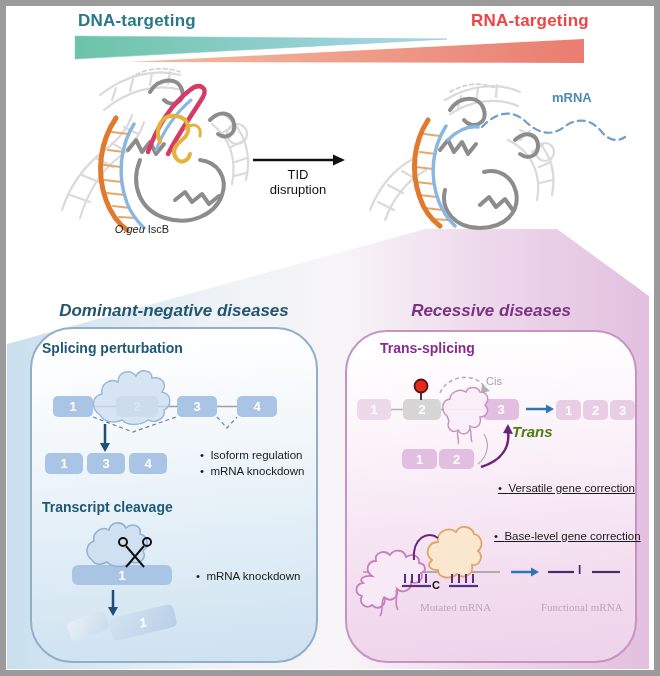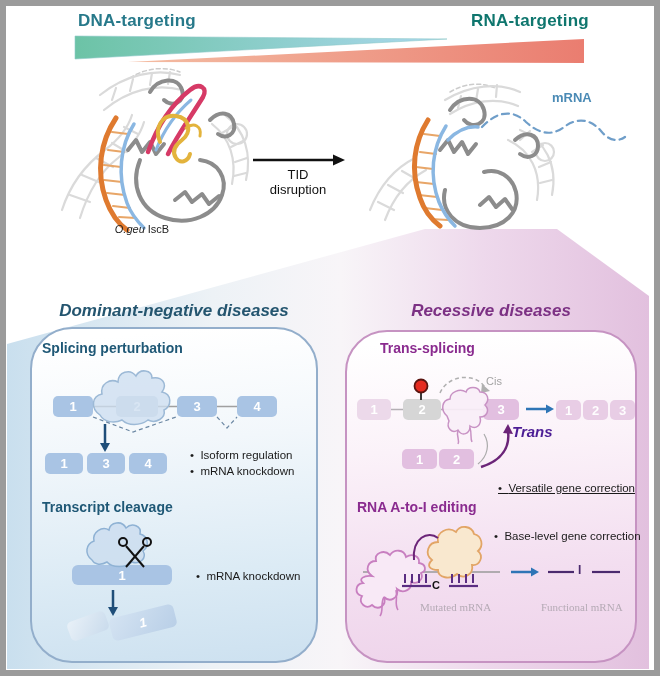--- a/index.html
+++ b/index.html
@@ -6,21 +6,21 @@
   #canvas{
     position:relative;width:660px;height:676px;background:#ffffff;
     font-family:"Liberation Sans",sans-serif;overflow:hidden;
   }
   .abs{position:absolute;}
   svg.layer{position:absolute;left:0;top:0;width:660px;height:676px;pointer-events:none;}
 
   
   .spec-label{font-weight:bold;font-size:17px;letter-spacing:.2px;}
   .dna{color:#27798a;}
-  .rna{color:#0f766e;}
+  .rna{color:#ef4444;}
 
   
   .protein-label{font-size:11px;color:#222;text-align:center;width:84px;}
   .tid-label{font-size:13px;color:#111;text-align:center;width:80px;line-height:15px;}
   .mrna-label{font-size:13px;color:#4a8ab5;font-weight:bold;}
 
   
   .panel{position:absolute;border-radius:42px;box-sizing:border-box;}
   .panel-left{left:30px;top:327px;width:288px;height:336px;border:2px solid #93aecb;
     background:linear-gradient(175deg,#ffffff 4%,#f2f7fb 35%,#dcebf5 72%,#cde1f0 100%);}
@@ -50,21 +50,21 @@
     background:linear-gradient(135deg,#e9f1f8,#c9dbec);}
   .frag-b{left:110px;top:611px;width:66px;height:23px;transform:rotate(-14deg);
     background:linear-gradient(135deg,#d4e3f2,#b9cfe7);display:flex;align-items:center;justify-content:center;
     color:#fff;font-weight:bold;font-style:italic;font-size:13px;}
 
   
   .bullets{font-size:11.5px;color:#1a1a1a;line-height:16px;}
   .bullet-line::before{content:"\2022\00a0\00a0";}
 
   .cis-label{font-size:11px;color:#a3a3a3;}
-  .trans-label{font-size:15px;color:#4c1d95;font-style:italic;font-weight:bold;}
+  .trans-label{font-size:15px;color:#4d7c0f;font-style:italic;font-weight:bold;}
   .base-label{font-size:11px;color:#111;font-weight:bold;}
   .i-label{font-size:12px;color:#4b2a6e;font-weight:bold;}
   .mrna-state-label{font-size:11px;color:#b5aab5;font-family:Liberation Serif, serif;}
 </style>
 </head>
 <body>
 
 <div id="canvas">
 
   <svg class="layer" viewBox="0 0 660 676">
@@ -221,21 +221,21 @@
 
   <div class="exon blue" style="left:53px;top:396px;width:40px;height:21px;">1</div>
   <div class="exon blue-faded" style="left:116px;top:396px;width:42px;height:21px;">2</div>
   <div class="exon blue" style="left:177px;top:396px;width:40px;height:21px;">3</div>
   <div class="exon blue" style="left:237px;top:396px;width:40px;height:21px;">4</div>
 
   <div class="exon blue" style="left:45px;top:453px;width:38px;height:21px;">1</div>
   <div class="exon blue" style="left:87px;top:453px;width:38px;height:21px;">3</div>
   <div class="exon blue" style="left:129px;top:453px;width:38px;height:21px;">4</div>
 
-  <div class="abs bullets" style="left:190px;top:447px;">
+  <div class="abs bullets" style="left:200px;top:447px;">
     <div class="bullet-line">Isoform regulation</div>
     <div class="bullet-line">mRNA knockdown</div>
   </div>
 
   <div class="abs section-title blue" style="left:42px;top:499px;">Transcript cleavage</div>
 
   <div class="exon blue" style="left:72px;top:565px;width:100px;height:20px;border-radius:6px;">1</div>
 
   <div class="abs bullets" style="left:196px;top:568px;">
     <div class="bullet-line">mRNA knockdown</div>
@@ -257,23 +257,22 @@
   <div class="exon pink" style="left:402px;top:449px;width:35px;height:20px;">1</div>
   <div class="exon pink" style="left:439px;top:449px;width:35px;height:20px;">2</div>
 
   <div class="abs cis-label" style="left:486px;top:375px;">Cis</div>
   <div class="abs trans-label" style="left:512px;top:423px;">Trans</div>
 
   <div class="abs bullets" style="left:498px;top:480px;text-decoration:underline;">
     <div class="bullet-line">Versatile gene correction</div>
   </div>
 
-  <div class="abs section-title purple" style="left:357px;top:499px;">RNA A-to-I editing</div>
-
-  <div class="abs bullets" style="left:494px;top:528px;">
+
+  <div class="abs bullets" style="left:494px;top:528px;text-decoration:underline;">
     <div class="bullet-line">Base-level gene correction</div>
   </div>
 
   <div class="abs base-label" style="left:434px;top:557px;">A</div>
   <div class="abs base-label" style="left:432px;top:579px;">C</div>
   <div class="abs i-label" style="left:578px;top:563px;">I</div>
   <div class="abs mrna-state-label" style="left:420px;top:601px;">Mutated mRNA</div>
   <div class="abs mrna-state-label" style="left:541px;top:601px;">Functional mRNA</div>
 
   <svg class="layer" viewBox="0 0 660 676">

